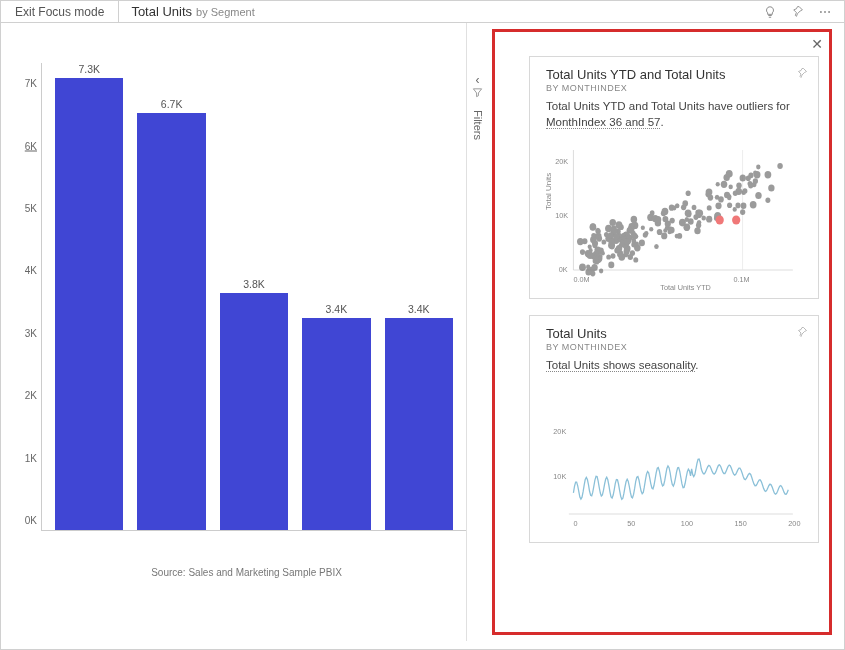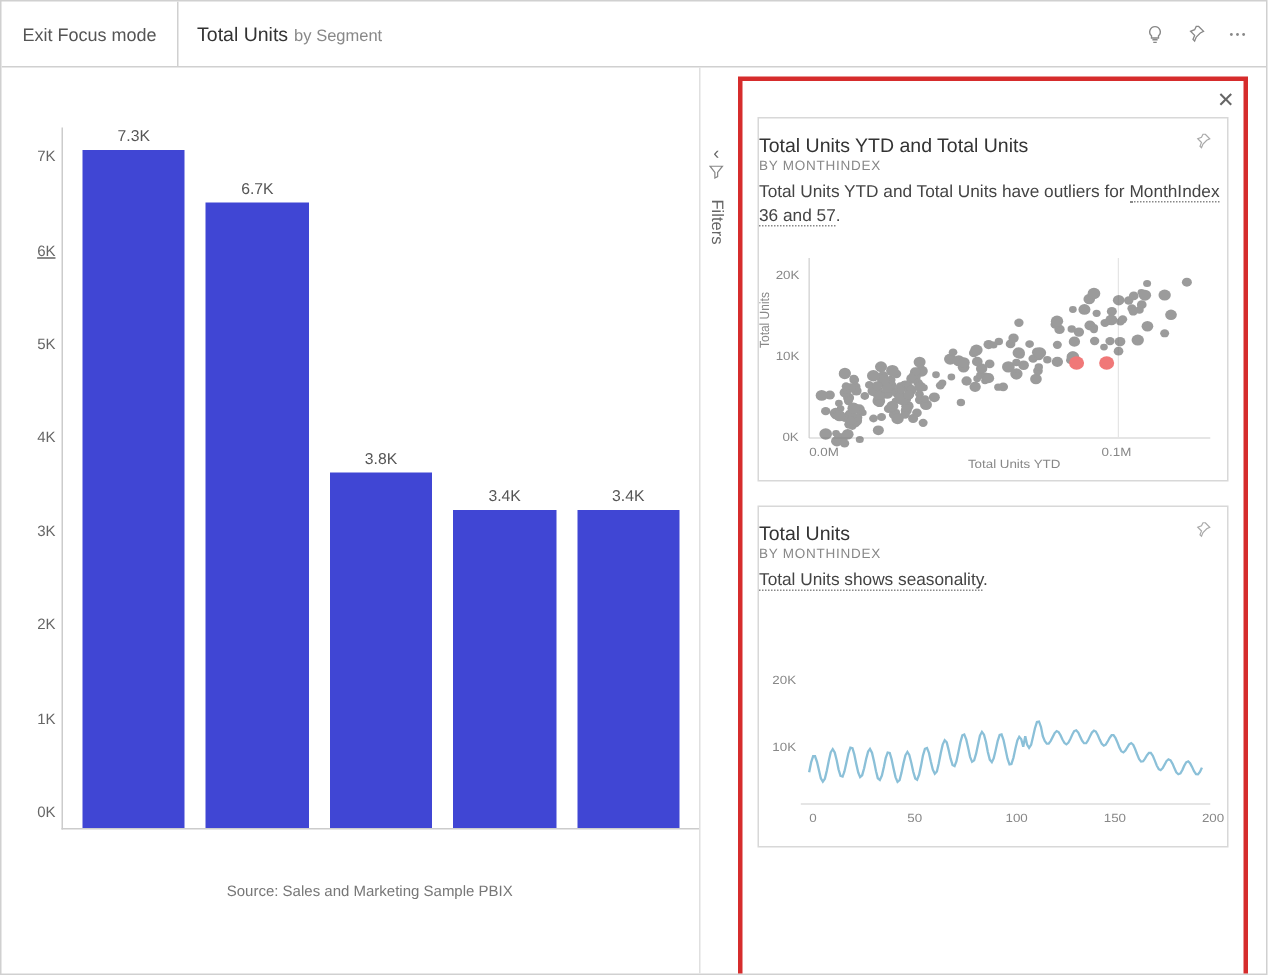--- a/index.html
+++ b/index.html
@@ -7,21 +7,21 @@
     margin: 0;
     font-family: "Segoe UI", Arial, sans-serif;
     background: #fff;
     color: #333;
     width: 845px;
     height: 650px;
     overflow: hidden;
     border: 1px solid #d0d0d0;
   }
   .header {
-    height: 44px;
+    height: 22px;
     border-bottom: 1px solid #d0d0d0;
     display: flex;
     align-items: center;
     font-size: 12px;
   }
   .exit-btn {
     padding: 0 14px;
     height: 100%;
     display: flex;
     align-items: center;
@@ -146,23 +146,24 @@
   }
   .panel-close {
     position: absolute;
     top: 4px; right: 6px;
     font-size: 14px;
     color: #666;
     cursor: pointer;
   }
   .insight-card {
     border: 1px solid #d8d8d8;
-    padding: 10px 0 8px;
+    padding: 10px 16px 8px;
     margin-top: 16px;
     position: relative;
+    margin-left: 24px;
   }
   .insight-card:first-of-type { margin-top: 14px; }
   .card-pin {
     position: absolute;
     top: 8px; right: 10px;
     color: #999;
     cursor: pointer;
   }
   .card-title { font-size: 13px; color: #333; }
   .card-sub { font-size: 9px; letter-spacing: 0.5px; color: #888; margin-top: 1px; }

